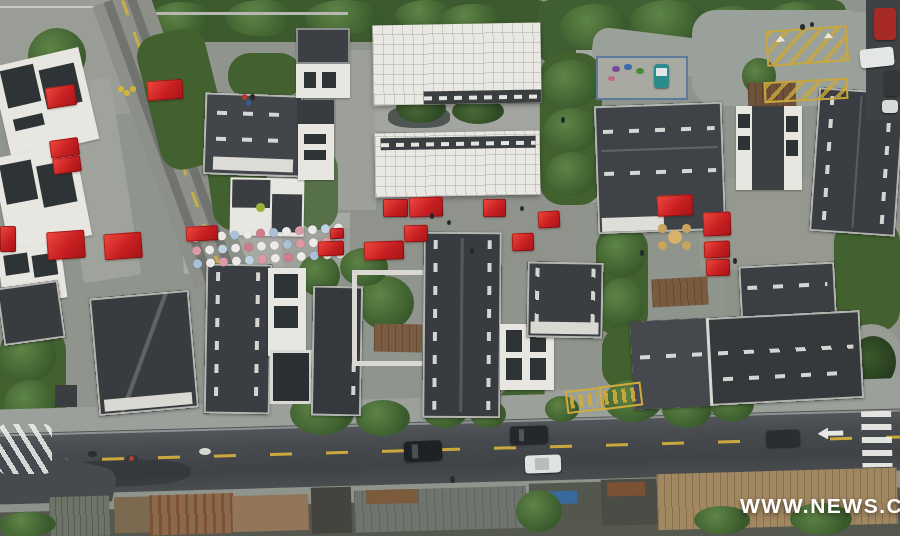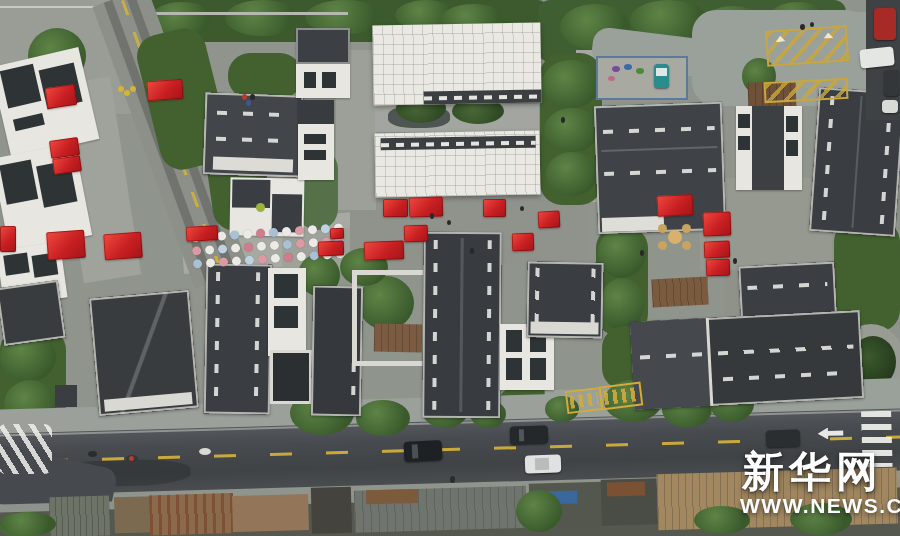--- a/index.html
+++ b/index.html
@@ -359,17 +359,16 @@
   <div class="dot" style="left:447px;top:220px;width:4px;height:5px;background:#26292b"></div>
   <div class="dot" style="left:470px;top:248px;width:4px;height:6px;background:#26292b"></div>
   <div class="dot" style="left:520px;top:206px;width:4px;height:5px;background:#26292b"></div>
   <div class="dot" style="left:561px;top:117px;width:4px;height:6px;background:#26292b"></div>
   <div class="dot" style="left:800px;top:24px;width:5px;height:6px;background:#26292b"></div>
   <div class="dot" style="left:810px;top:22px;width:4px;height:5px;background:#26292b"></div>
   <div class="dot" style="left:733px;top:258px;width:4px;height:6px;background:#26292b"></div>
   <div class="dot" style="left:640px;top:250px;width:4px;height:6px;background:#26292b"></div>
 
   <div class="e" style="left:738px;top:444px;width:160px;height:76px">
-    <div class="wm-brand" style="left:4px;top:0">新华网</div>
     <div class="wm-url" style="left:2px;top:50px">WWW.NEWS.CN</div>
   </div>
 
 </div>
 
 </body></html>

